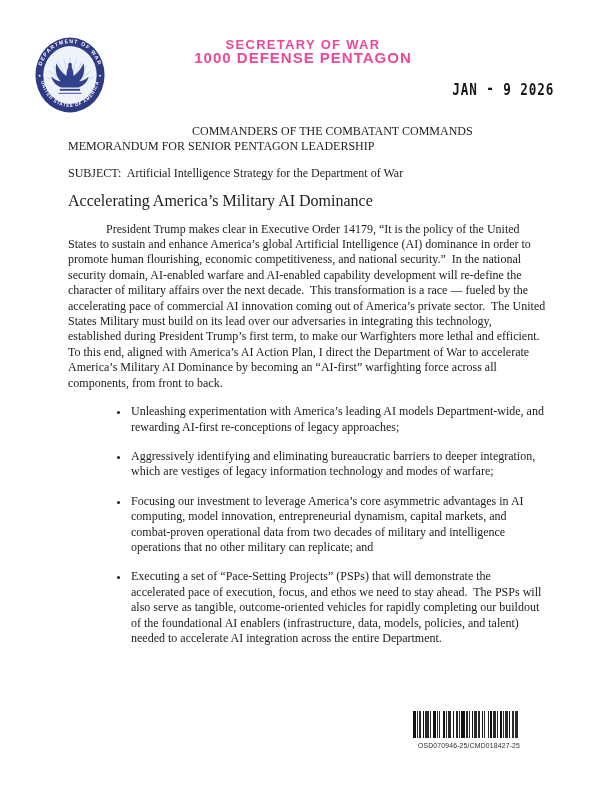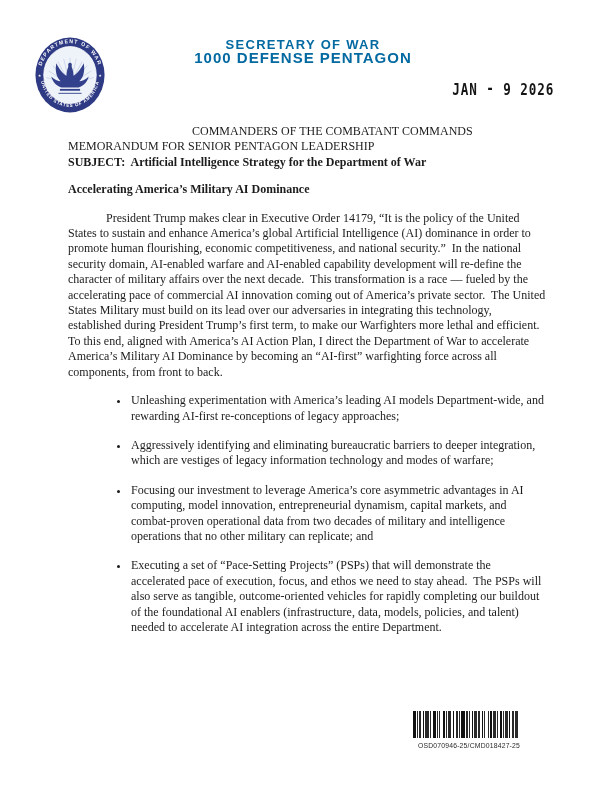--- a/index.html
+++ b/index.html
@@ -16,21 +16,21 @@
   
   .seal-wrap {
     position: absolute;
     left: 34px; top: 36px;
     width: 72px; height: 78px;
   }
   .letterhead {
     position: absolute;
     left: 0; right: 0; top: 37px;
     text-align: center;
-    color: #0369a1;
+    color: #ec4899;
     font-family: "Liberation Sans", sans-serif;
     font-weight: bold;
   }
   .lh-line1 { font-size: 13px; letter-spacing: 1.3px; line-height: 15px; }
   .lh-line2, .lh-line3 { font-size: 15px; letter-spacing: 1px; line-height: 12.5px; }
 
   .date-stamp {
     position: absolute;
     top: 81px; right: 52px;
     font-family: "DejaVu Sans Mono", monospace;
@@ -48,26 +48,26 @@
   .memo-body {
     position: absolute;
     left: 68px; top: 124px;
     width: 478px;
     font-size: 12px;
     line-height: 15.4px;
   }
   .memo-to-line { white-space: pre-wrap; }
   .memo-to-line.cont { padding-left: 124px; }
 
-  .subject-line { margin-top: 0; white-space: pre-wrap; font-weight: bold; }
+  .subject-line { margin-top: 11px; white-space: pre-wrap; }
 
   .doc-heading {
     margin: 12px 0 0 0;
-    font-size: 12px;
-    font-weight: bold;
+    font-size: 16px;
+    font-weight: normal;
     line-height: 15.4px;
   }
 
   .para {
     margin: 13px 0 0 0;
     text-indent: 38px;
     white-space: pre-wrap;
     text-align: left;
   }
 

